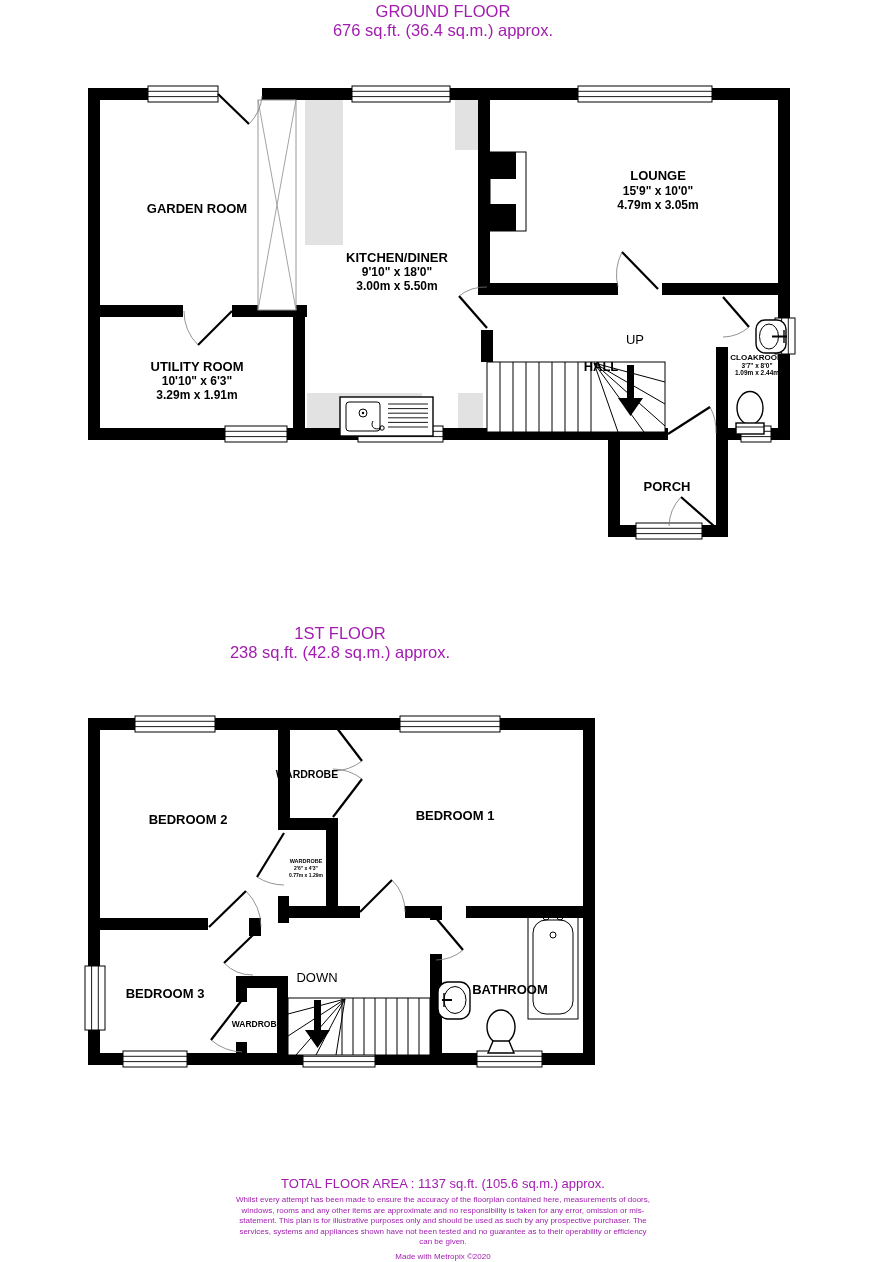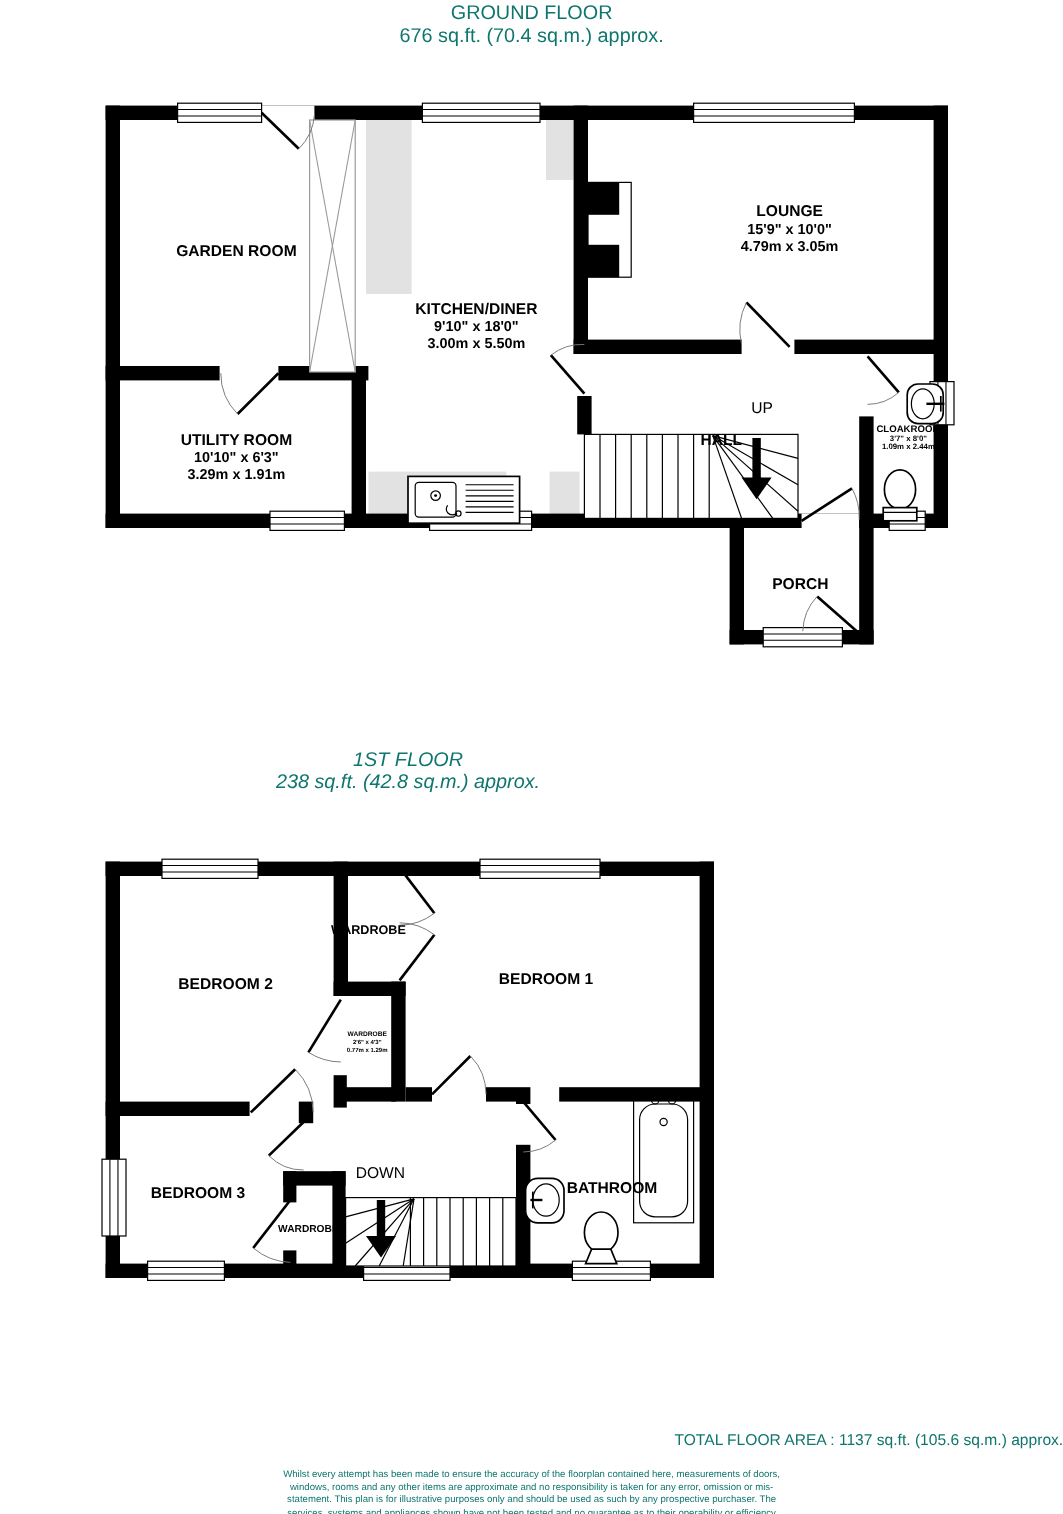--- a/index.html
+++ b/index.html
@@ -1,23 +1,23 @@
 <!DOCTYPE html>
 <html><head>
 <meta charset="utf-8">
 <style>
   html,body{margin:0;padding:0;background:#ffffff;}
   #page{position:relative;width:886px;height:1262px;background:#fff;overflow:hidden;
-        font-family:"Liberation Sans",sans-serif;color:#0f766e;}
+        font-family:"Liberation Sans",sans-serif;color:#a21caf;}
   .title-block{position:absolute;text-align:center;line-height:1.18;}
   #gf-title-block{top:2px;left:0;width:886px;font-size:16.5px;}
-  #ff-title-block{top:624px;left:0;width:680px;font-size:16.5px;font-style:italic;}
+  #ff-title-block{top:624px;left:0;width:680px;font-size:16.5px;}
   #footer{position:absolute;left:0;width:886px;top:1176px;text-align:center;}
-  #footer .total{font-size:13px;margin:16px 0 4px 0;text-align:right;}
-  #footer .disclaimer{font-size:8px;line-height:10.6px;width:420px;margin:17px auto;}
+  #footer .total{font-size:13px;margin:0 0 4px 0;}
+  #footer .disclaimer{font-size:8px;line-height:10.6px;width:420px;margin:4px auto;}
   #footer .credit{font-size:8px;margin-top:0px;text-align:center;}
   svg{position:absolute;top:0;left:0;}
   text{fill:#000;}
   .room-name{font-weight:bold;font-size:13px;}
   .room-dim{font-weight:bold;font-size:12px;}
   .wall{fill:#000;}
   .gap{fill:#fff;}
   .counter{fill:#e2e2e2;}
   .winrect{fill:#fff;stroke:#000;stroke-width:1;}
   .winline{stroke:#000;stroke-width:0.9;}
@@ -28,21 +28,21 @@
   .stair{fill:#fff;stroke:#000;stroke-width:1;}
   .tread{stroke:#000;stroke-width:1;}
 </style>
 </head>
 <body>
 
 <div id="page">
 
   <div class="title-block" id="gf-title-block">
     <div>GROUND FLOOR</div>
-    <div>676 sq.ft. (70.4 sq.m.) approx.</div>
+    <div>676 sq.ft. (36.4 sq.m.) approx.</div>
   </div>
 
   <div class="title-block" id="ff-title-block">
     <div>1ST FLOOR</div>
     <div>238 sq.ft. (42.8 sq.m.) approx.</div>
   </div>
 
   <svg width="886" height="1262" viewBox="0 0 886 1262">
 
     <g>

